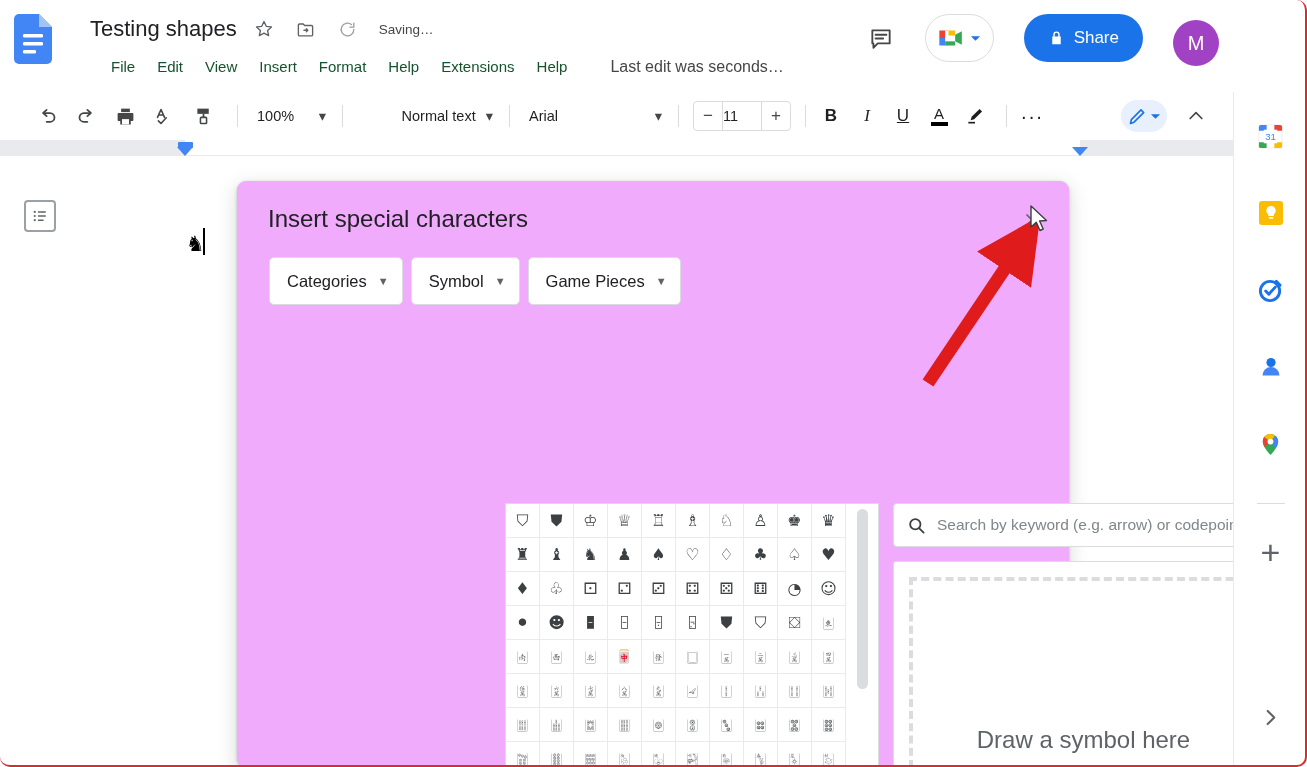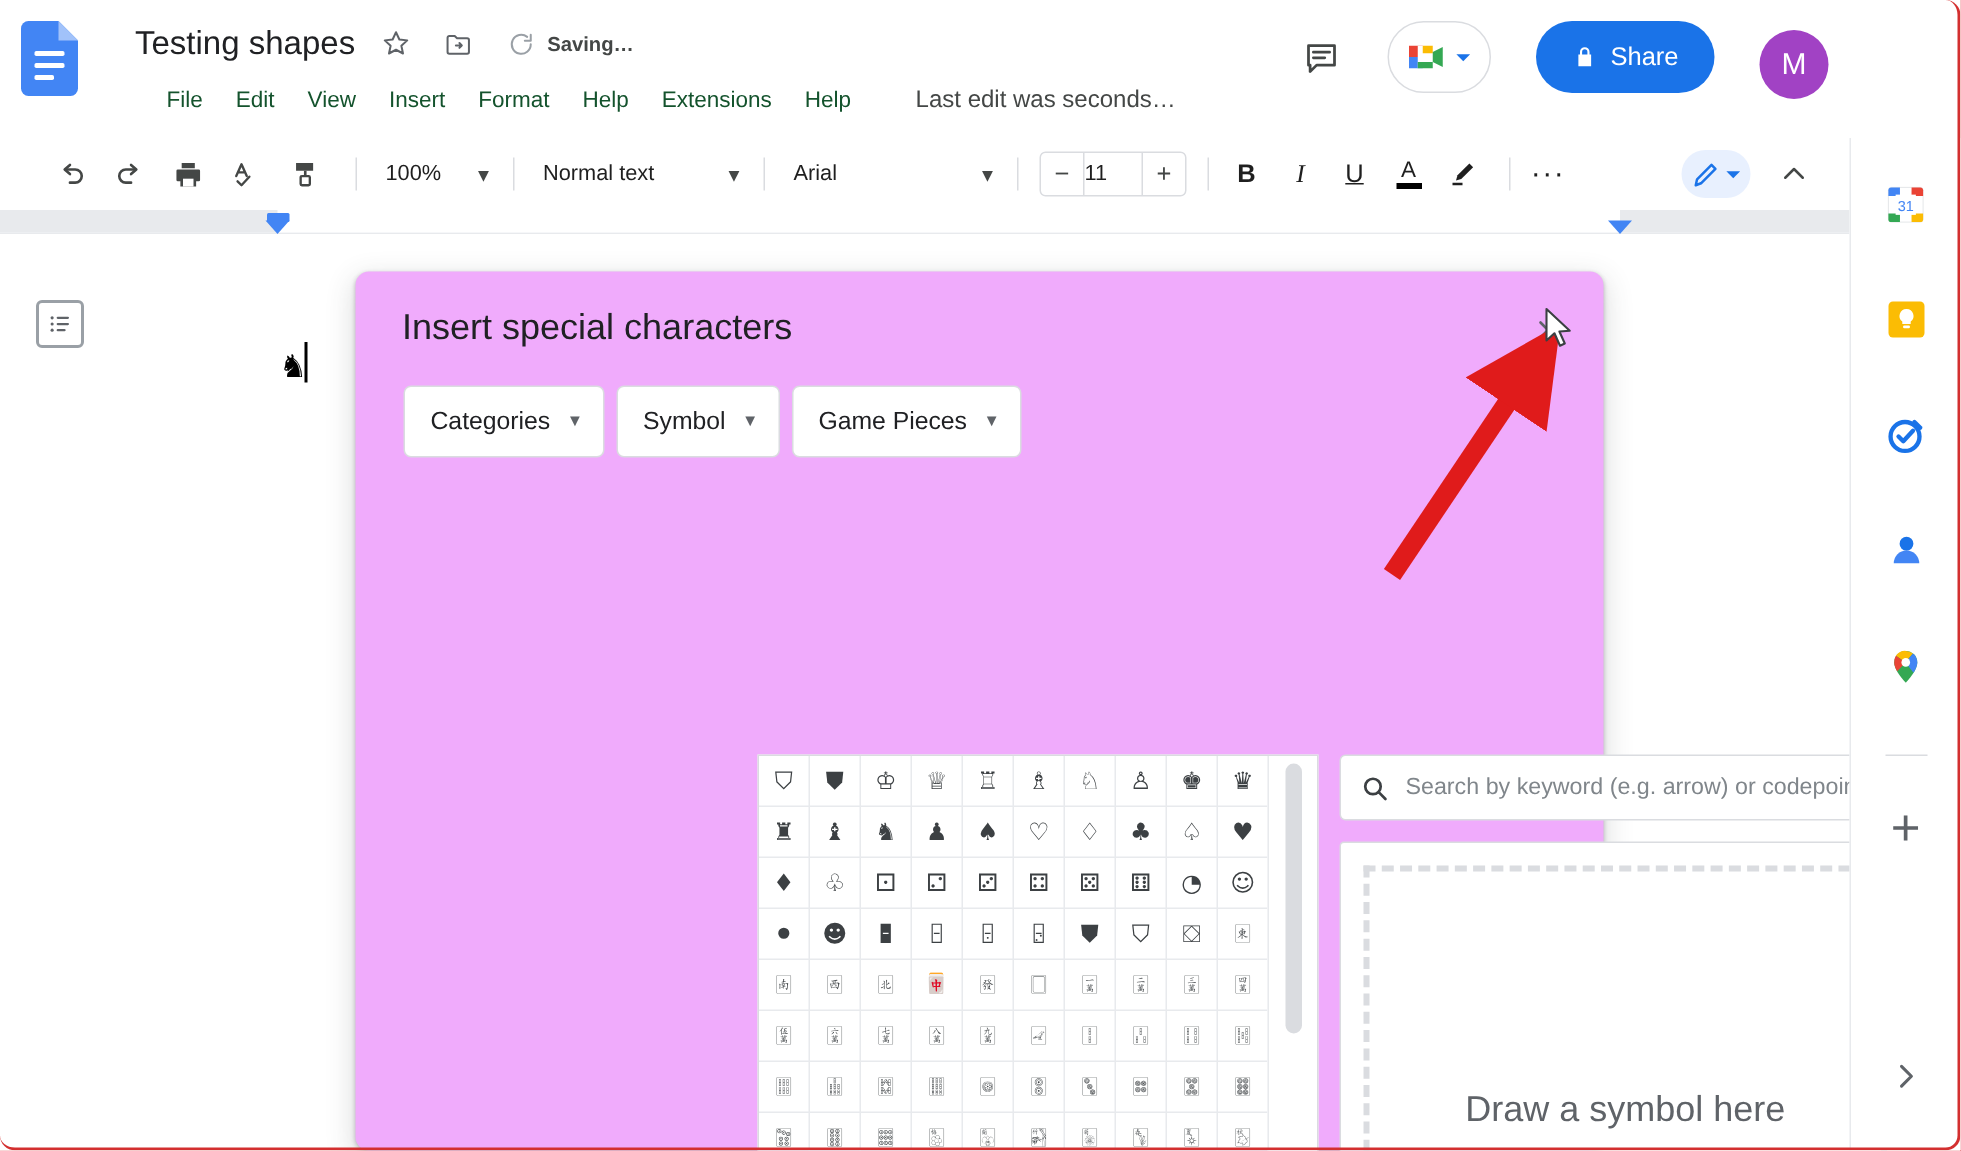--- a/index.html
+++ b/index.html
@@ -21,21 +21,21 @@
 
   .title-row { position: absolute; left: 88px; top: 12px; display: flex; align-items: center; gap: 0; }
   .doc-title {
     font-size: 22px; color: #202124; line-height: 30px; letter-spacing: 0;
     padding: 0 2px; white-space: nowrap;
   }
   .title-icon {
     width: 34px; height: 34px; display: flex; align-items: center; justify-content: center;
     margin-left: 8px; color: #5f6368;
   }
-  .saving-text { font-size: 13.5px; color: #444746; margin-left: 0; white-space: nowrap; font-weight: bold; }
+  .saving-text { font-size: 13.5px; color: #444746; margin-left: 14px; white-space: nowrap; }
 
   .menubar { position: absolute; left: 100px; top: 54px; display: flex; align-items: center; gap: 0; }
   .menu-item {
     font-size: 15px; color: #14532d; padding: 2px 11px; border-radius: 4px;
     cursor: default; white-space: nowrap; line-height: 22px;
   }
   .last-edit {
     font-size: 16px; color: #444746; margin-left: 32px; 
     white-space: nowrap; max-width: 190px; overflow: hidden; text-overflow: ellipsis;
   }
@@ -71,21 +71,21 @@
     border-radius: 4px; cursor: pointer; color: #444746; margin-right: 9px; flex: none;
   }
   .tb-sep { width: 1px; height: 22px; background: #dadce0; margin: 0 10px; flex: none; }
   .tb-select {
     display: flex; align-items: center; justify-content: space-between;
     height: 30px; border-radius: 4px; cursor: pointer; padding: 0 6px 0 9px; color: #1f1f1f;
     font-size: 14.5px; flex: none;
   }
   .tb-select .caret { margin-left: 10px; color: #444746; }
   .zoomsel { width: 84px; }
-  .stylesel { width: 146px; }
+  .stylesel { width: 146px; justify-content: flex-end; }
   .fontsel { width: 148px; }
 
   .fontsize-group {
     display: flex; align-items: center; border: 1px solid #dadce0; border-radius: 4px;
     height: 30px; margin: 0 4px; flex: none; overflow: hidden;
   }
   .fs-btn { width: 28px; height: 28px; display: flex; align-items: center; justify-content: center;
     font-size: 17px; color: #444746; cursor: pointer; }
   .fs-val { width: 40px; text-align: left; font-size: 14.5px; color: #1f1f1f;
     border-left: 1px solid #dadce0; border-right: 1px solid #dadce0; line-height: 28px; height: 28px; }

